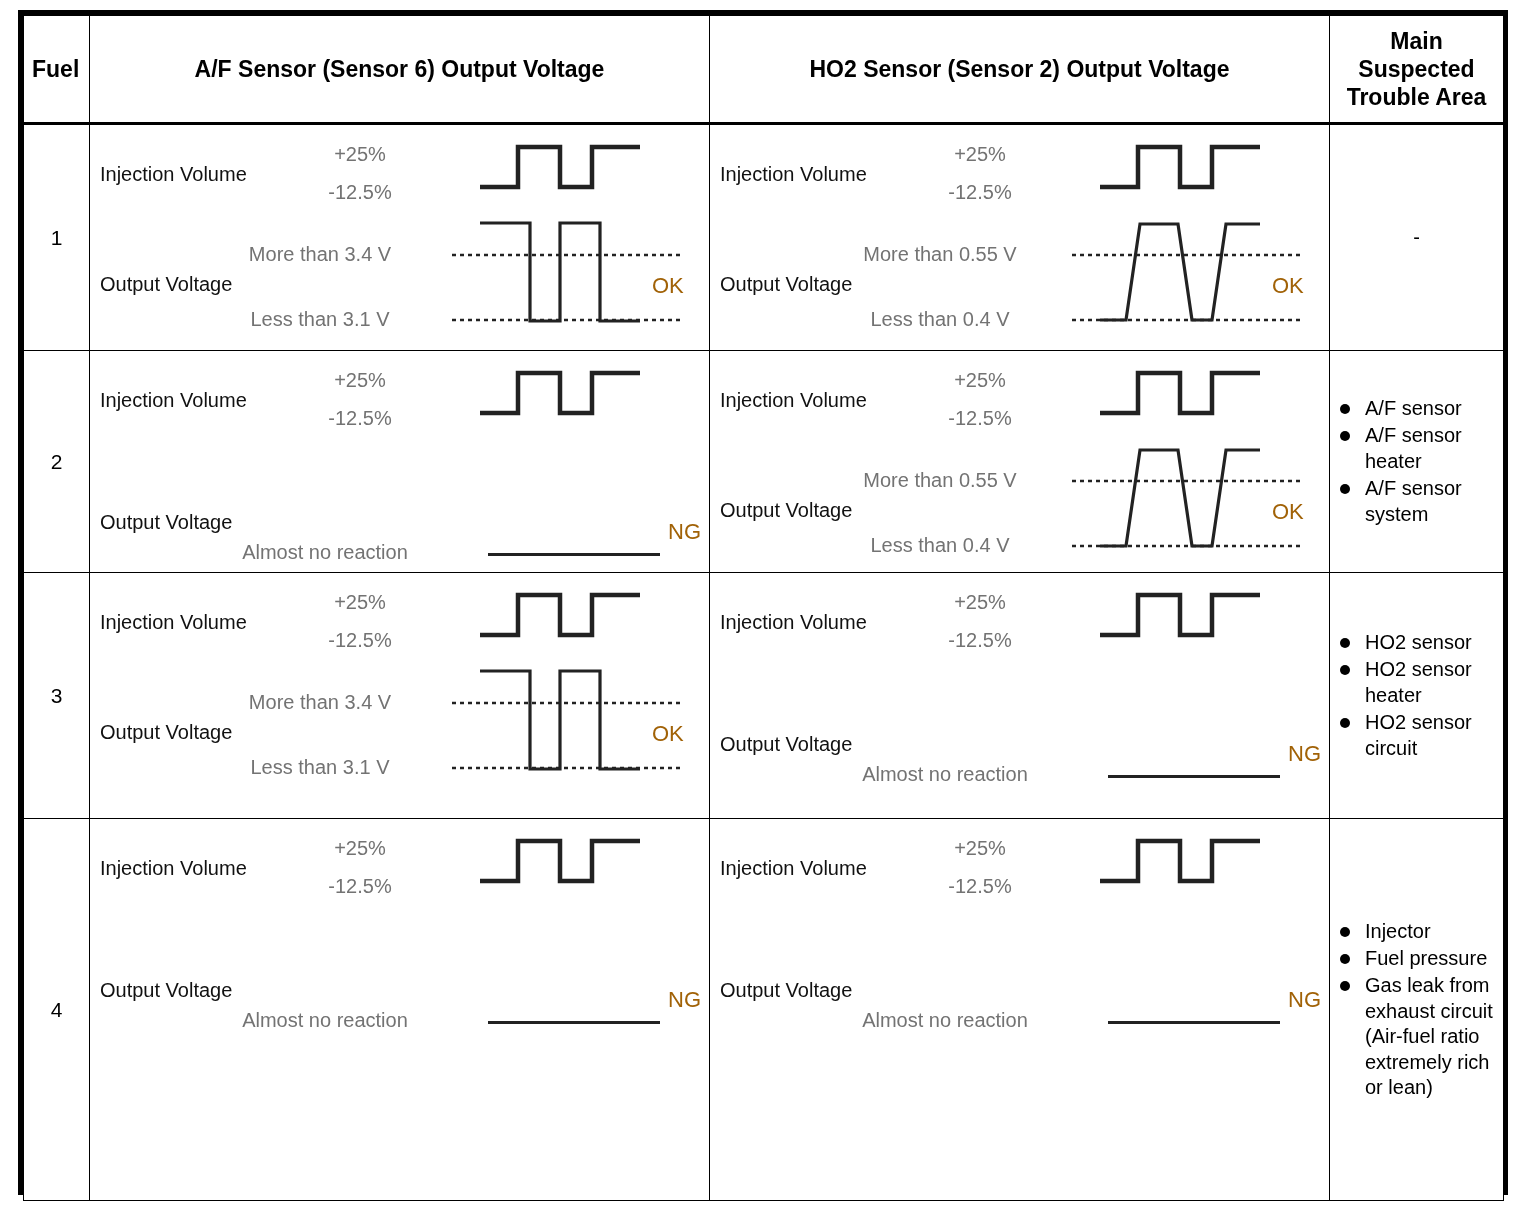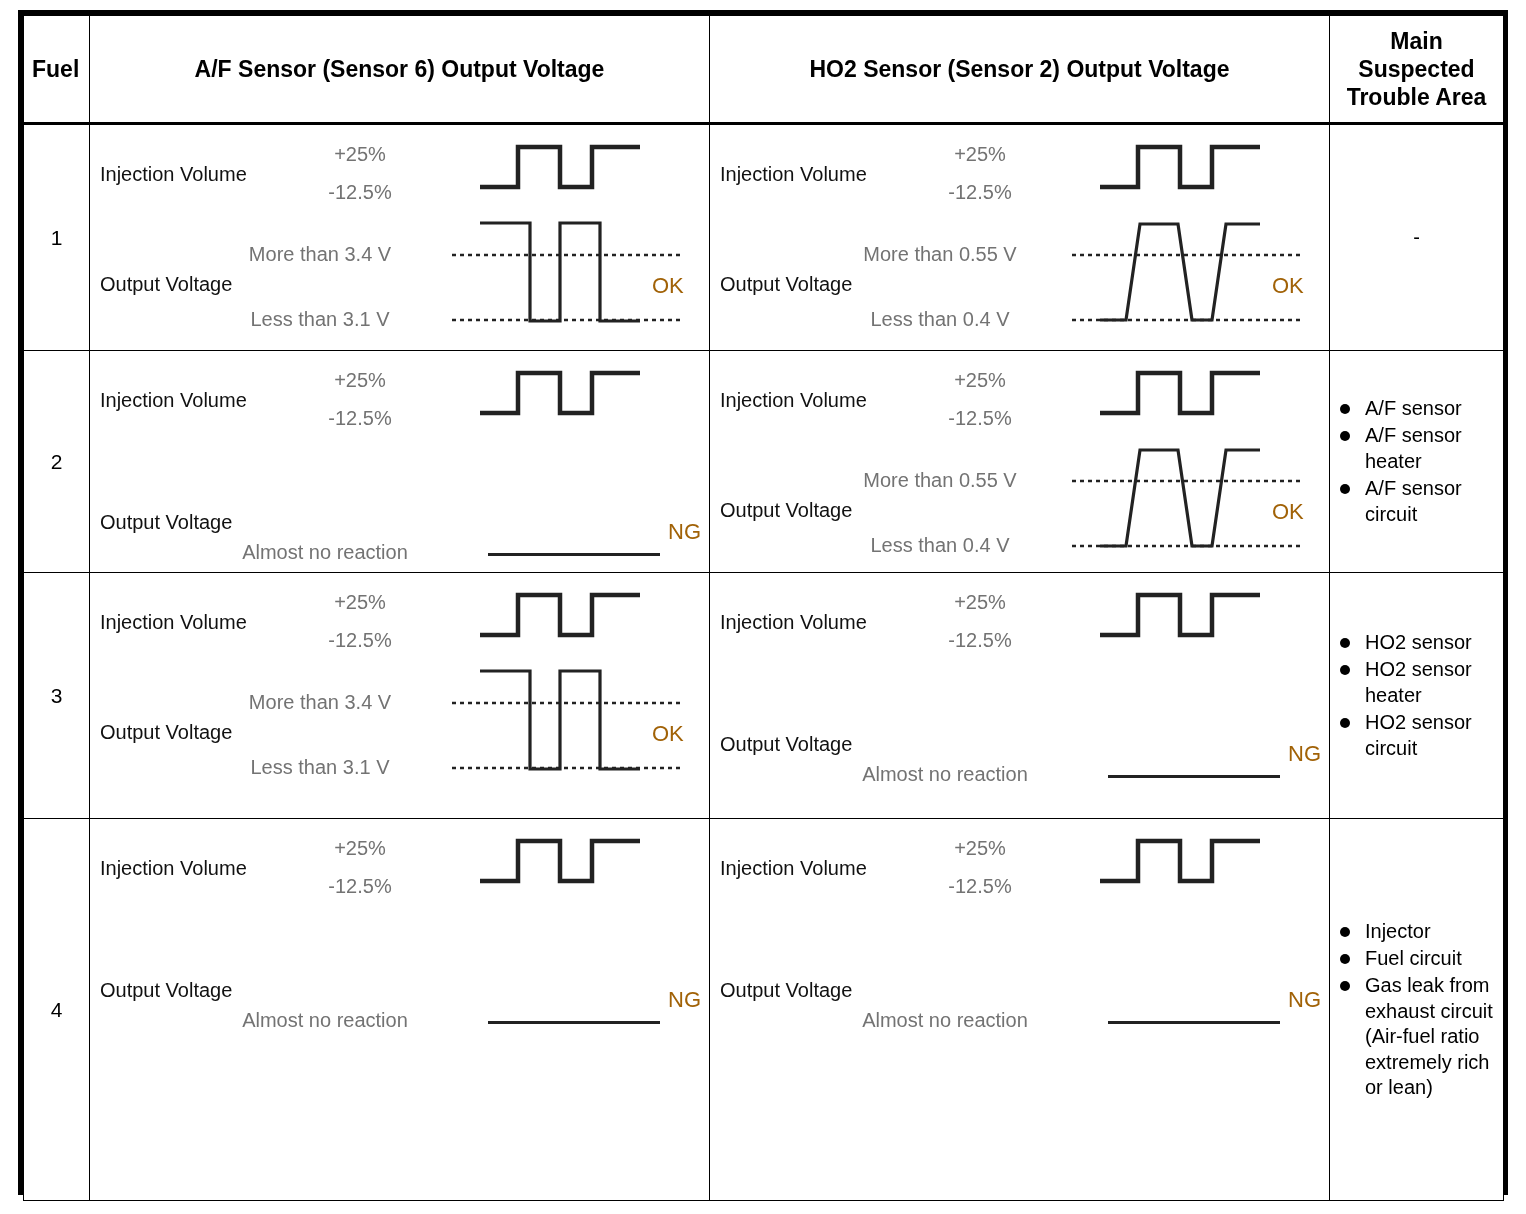--- a/index.html
+++ b/index.html
@@ -241,21 +241,21 @@
                   <path d="M 0 100 L 26 100 L 40 4 L 78 4 L 92 100 L 112 100 L 126 4 L 160 4" fill="none" stroke="#222" stroke-width="3.2" stroke-linecap="butt" stroke-linejoin="miter"></path>
                 </svg>
               </div>
               <div class="verdict" style="left: 562px; top: 148px;">OK</div>
             </div>
           </td>
           <td class="trouble-cell">
             <ul class="tr-list">
               <li><span class="bullet"></span><span>A/F sensor</span></li>
               <li><span class="bullet"></span><span>A/F sensor heater</span></li>
-              <li><span class="bullet"></span><span>A/F sensor circuit</span></li>
+              <li><span class="bullet"></span><span>A/F sensor system</span></li>
             </ul>
           </td>
         </tr>
         <tr style="height: 246px;">
           <td class="case-cell">3</td>
           <td class="sensor-cell">
             <div class="diagram">
               <div class="row-label" style="left: 10px; top: 38px;">Injection Volume</div>
               <div class="val-label" style="left: 190px; top: 18px; width: 160px;">+25%</div>
               <div class="val-label" style="left: 190px; top: 56px; width: 160px;">-12.5%</div>
@@ -339,20 +339,20 @@
               </div>
               <div class="row-label" style="left: 10px; top: 160px;">Output Voltage</div>
               <div class="val-label" style="left: 80px; top: 190px; width: 310px;">Almost no reaction</div>
               <div class="flatline" style="left: 398px; top: 202px; width: 172px;"></div>
               <div class="verdict" style="left: 578px; top: 168px;">NG</div>
             </div>
           </td>
           <td class="trouble-cell">
             <ul class="tr-list">
               <li><span class="bullet"></span><span>Injector</span></li>
-              <li><span class="bullet"></span><span>Fuel circuit</span></li>
+              <li><span class="bullet"></span><span>Fuel pressure</span></li>
               <li><span class="bullet"></span><span>Gas leak from exhaust circuit (Air-fuel ratio extremely rich or lean)</span></li>
             </ul>
           </td>
         </tr>
       </tbody>
 </table>
 </div>
 
 </body></html>

